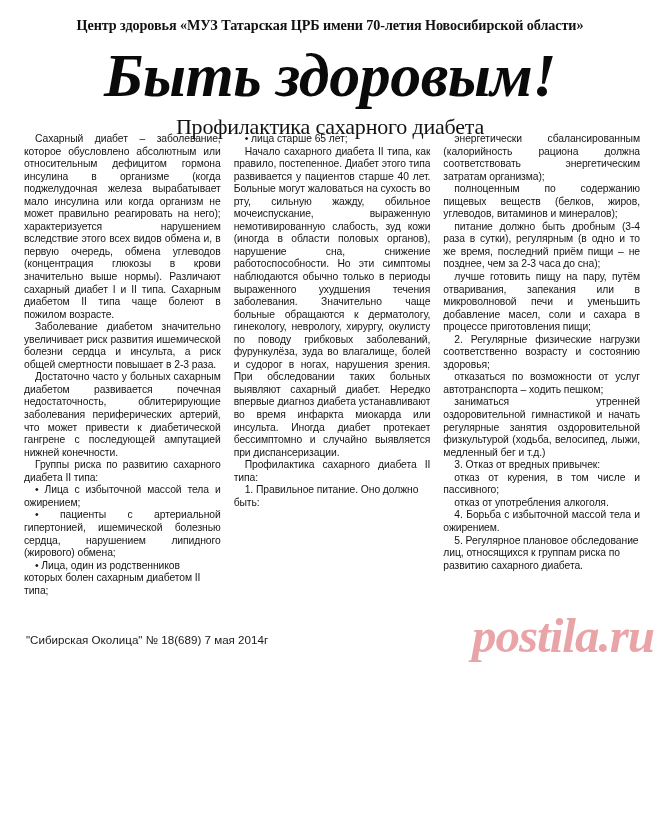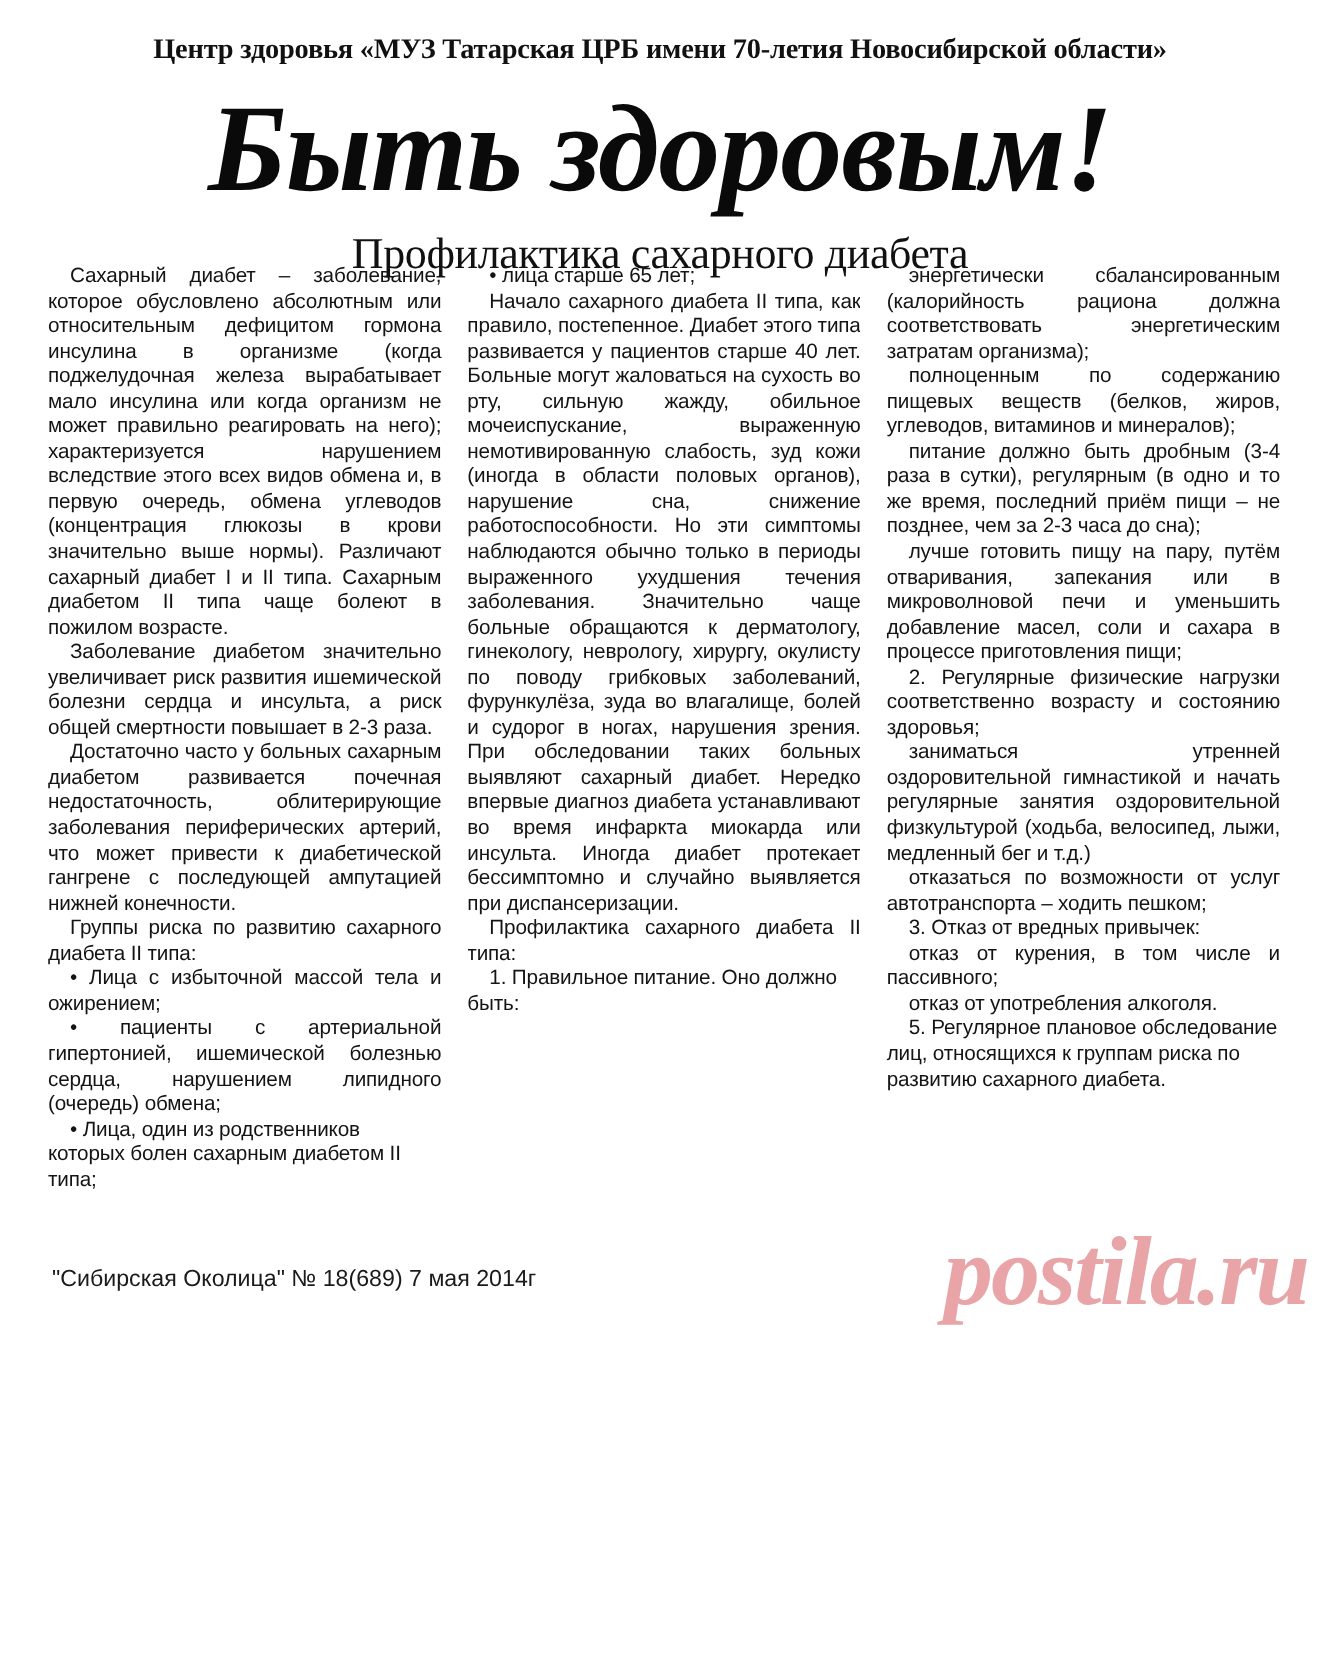--- a/index.html
+++ b/index.html
@@ -129,42 +129,43 @@
   </div>
 
   <div class="columns">
 
     <div class="col">
       <p>Сахарный диабет – заболевание, которое обусловлено абсолютным или относительным дефицитом гормона  инсулина в организме (когда поджелудочная железа вырабатывает мало инсулина или когда организм не может правильно реагировать на него); характеризуется нарушением вследствие этого всех видов обмена и, в первую очередь, обмена углеводов (концентрация глюкозы в крови значительно выше нормы). Различают сахарный диабет I и II типа. Сахарным диабетом II типа чаще болеют в пожилом возрасте.</p>
       <p>Заболевание диабетом значительно увеличивает риск развития ишемической болезни сердца и инсульта, а риск общей смертности повышает в 2-3 раза.</p>
       <p>Достаточно часто у больных сахарным диабетом развивается почечная недостаточность, облитерирующие заболевания периферических артерий, что может привести к диабетической гангрене с последующей ампутацией нижней конечности.</p>
       <p>Группы риска по развитию сахарного диабета II типа:</p>
       <p class="bullet">• Лица с избыточной массой тела и ожирением;</p>
-      <p class="bullet">• пациенты с артериальной гипертонией, ишемической болезнью сердца, нарушением липидного (очередь) обмена;</p>
+      <p class="bullet">• пациенты с артериальной гипертонией, ишемической болезнью сердца, нарушением липидного (жирового) обмена;</p>
       <p class="bullet">• Лица, один из родственников которых болен сахарным диабетом II типа;</p>
     </div>
 
     <div class="col">
       <p class="bullet">• лица старше 65 лет;</p>
       <p>Начало  сахарного диабета II типа, как правило, постепенное. Диабет этого типа развивается у пациентов старше 40 лет. Больные могут жаловаться на сухость во рту, сильную жажду, обильное мочеиспускание, выраженную немотивированную слабость, зуд кожи (иногда в области половых органов), нарушение сна, снижение работоспособности. Но эти симптомы наблюдаются обычно только в периоды выраженного ухудшения течения заболевания. Значительно чаще больные обращаются к дерматологу, гинекологу, неврологу, хирургу, окулисту по поводу грибковых заболеваний, фурункулёза, зуда во влагалище, болей и судорог в ногах, нарушения зрения. При обследовании таких больных выявляют сахарный диабет. Нередко впервые диагноз диабета устанавливают во время инфаркта миокарда или инсульта. Иногда диабет протекает бессимптомно и случайно выявляется при диспансеризации.</p>
       <p>Профилактика сахарного диабета II типа:</p>
       <p>1. Правильное питание. Оно должно быть:</p>
     </div>
 
     <div class="col">
       <p>энергетически сбалансированным (калорийность рациона должна соответствовать энергетическим затратам организма);</p>
       <p>полноценным по содержанию пищевых веществ (белков, жиров, углеводов, витаминов и минералов);</p>
       <p>питание должно быть дробным (3-4 раза в сутки), регулярным (в одно и то же время, последний приём пищи – не позднее, чем за 2-3 часа до сна);</p>
       <p>лучше готовить пищу на пару, путём отваривания, запекания  или в микроволновой печи и уменьшить добавление масел, соли и сахара в процессе приготовления пищи;</p>
       <p>2. Регулярные физические нагрузки соответственно возрасту и состоянию здоровья;</p>
+      <p>отказаться   по возможности от услуг автотранспорта – ходить пешком;</p>
       <p>заниматься утренней оздоровительной гимнастикой и начать регулярные занятия оздоровительной физкультурой (ходьба, велосипед, лыжи, медленный бег и т.д.)</p>
-      <p>отказаться   по возможности от услуг автотранспорта – ходить пешком;</p>
       <p>3. Отказ от вредных привычек:</p>
       <p>отказ от курения, в том числе и пассивного;</p>
       <p>отказ от употребления алкоголя.</p>
+      <p>4. Борьба с избыточной массой тела и ожирением.</p>
       <p>5. Регулярное плановое обследование лиц, относящихся к группам риска  по развитию сахарного диабета.</p>
     </div>
 
   </div>
 
   <div class="footer">"Сибирская Околица"  № 18(689) 7 мая 2014г</div>
 
   <div class="watermark" style="color: rgb(232, 160, 164);">postila.ru</div>
 
 </div>

